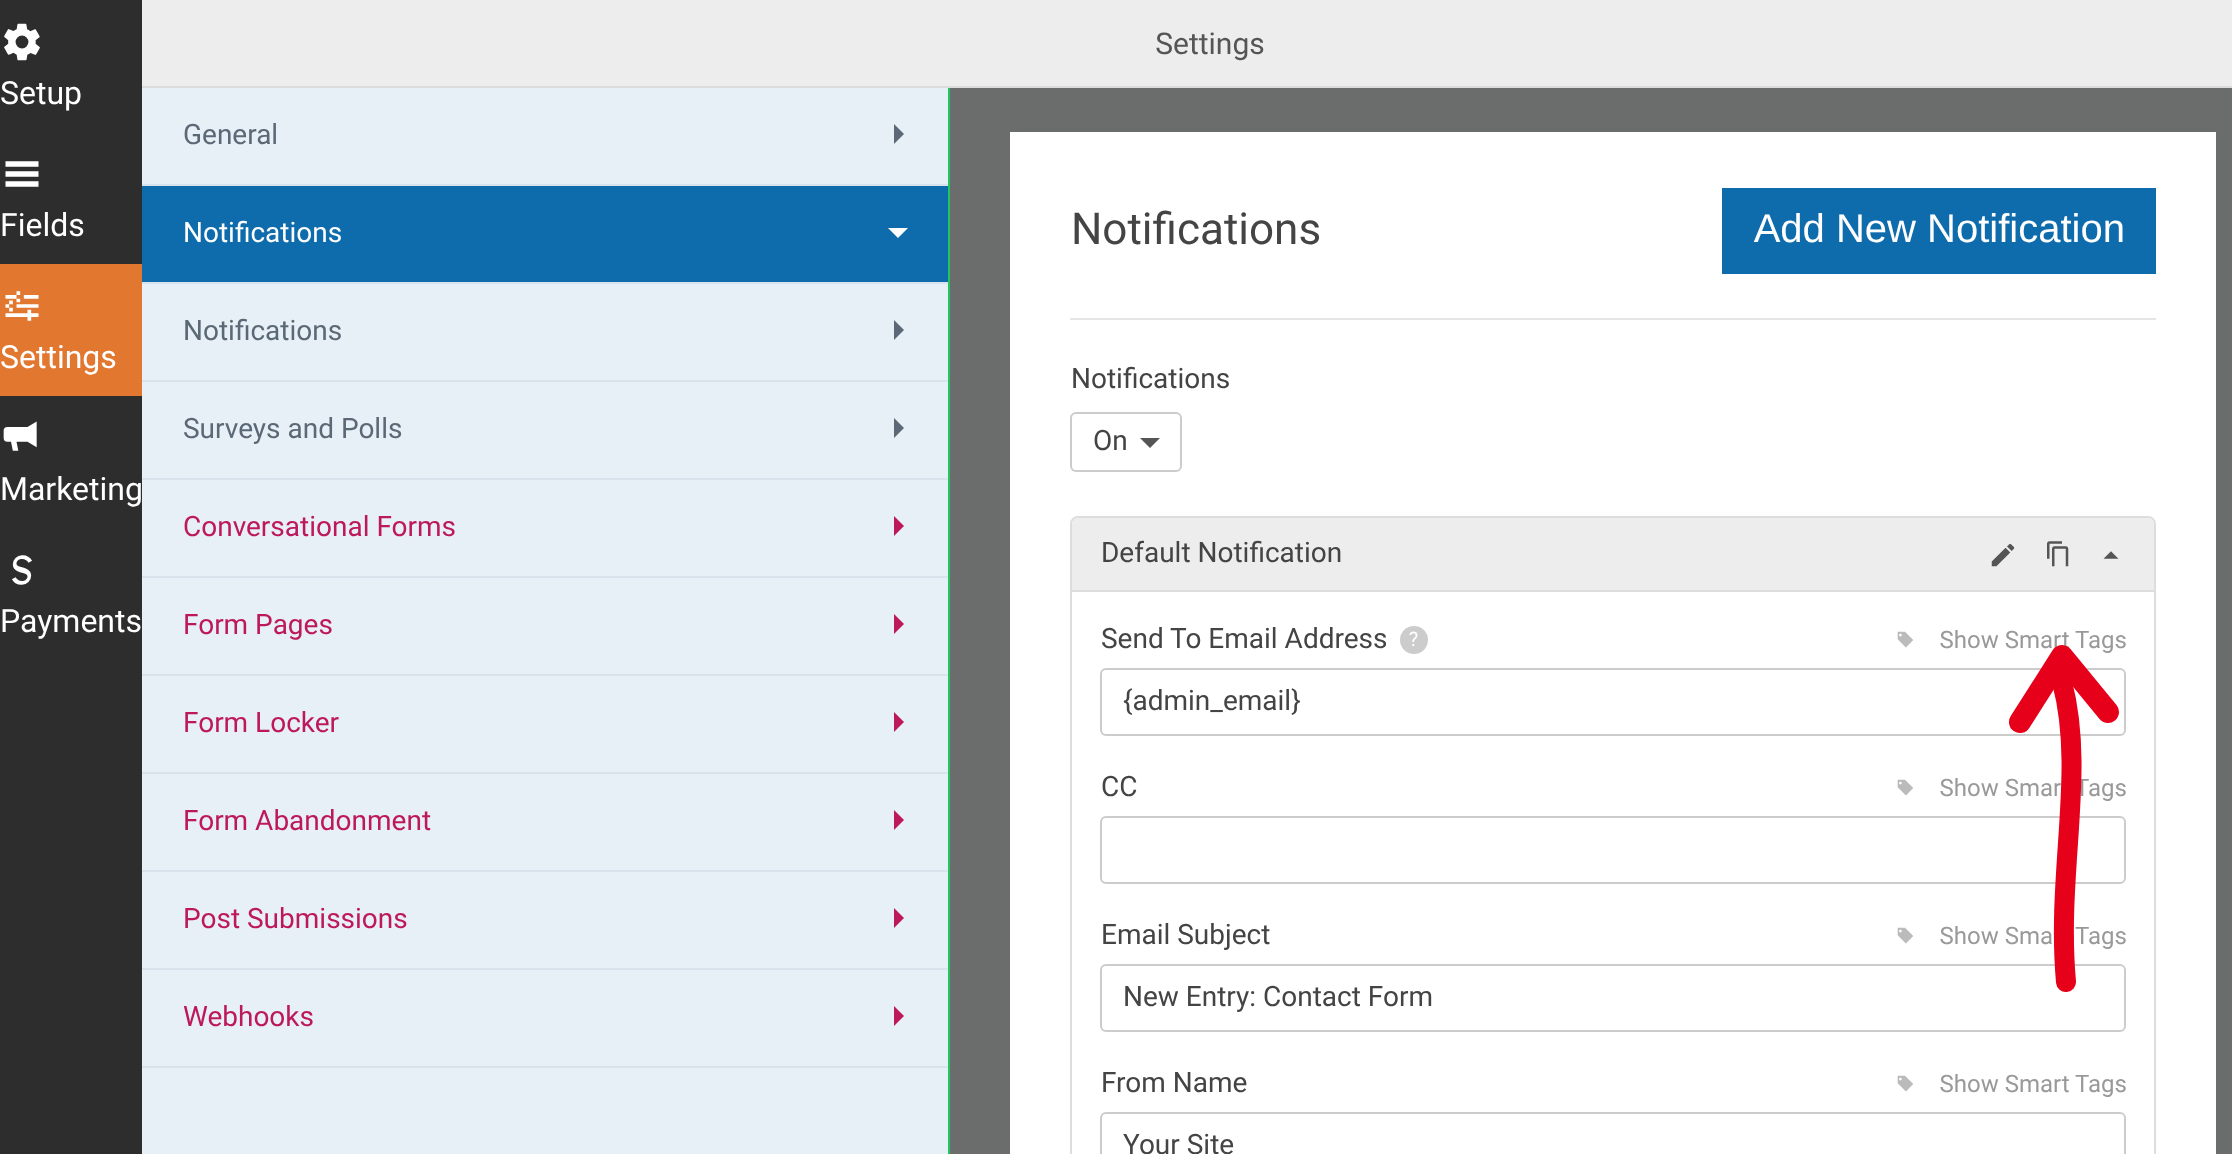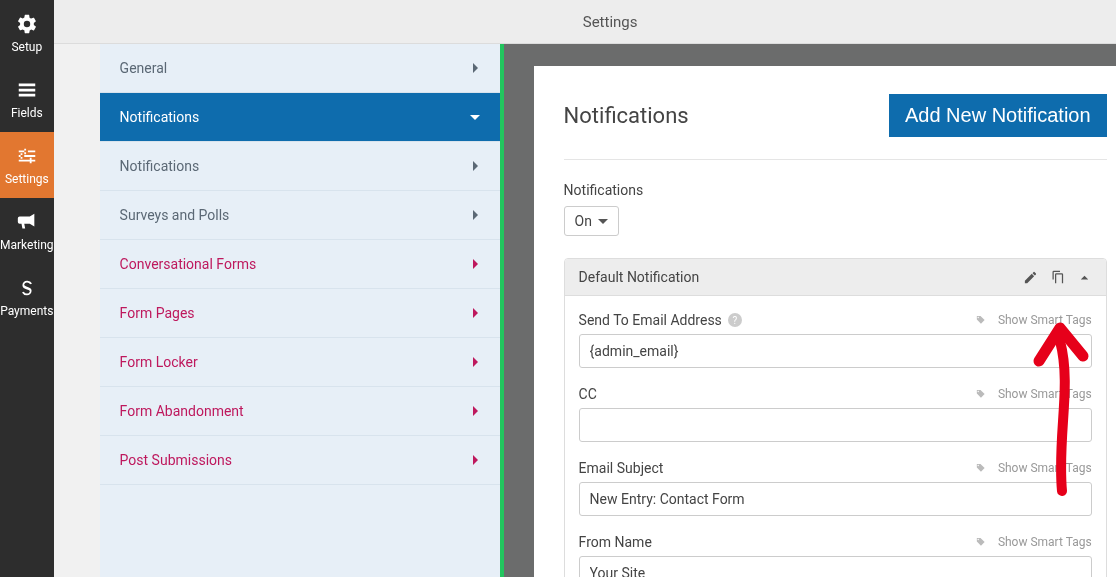--- a/index.html
+++ b/index.html
@@ -1,29 +1,29 @@
 <!DOCTYPE html>
 <html><head>
 <meta charset="utf-8">
 <style>
   * { box-sizing: border-box; margin: 0; padding: 0; }
   body { font-family: -apple-system, BlinkMacSystemFont, "Segoe UI", Roboto, Arial, sans-serif; font-size: 14px; color: #444; background: #f1f1f1; width: 1116px; height: 577px; overflow: hidden; }
   .app { display: flex; height: 577px; }
   
   .darkbar { width: 88px; background: #2d2d2d; display: flex; flex-direction: column; }
-  .darkbar .item { height: 66px; display: flex; flex-direction: column; align-items: center; justify-content: center; gap: 5px; color: #fff; font-size: 12px; cursor: pointer; }
+  .darkbar .item { height: 66px; display: flex; flex-direction: column; align-items: flex-start; justify-content: center; gap: 5px; color: #fff; font-size: 16px; cursor: pointer; }
   .darkbar .item.active { background: #e27730; }
   .darkbar .icon { width: 22px; height: 22px; display: flex; align-items: center; justify-content: center; }
   .darkbar svg { fill: #fff; width: 22px; height: 22px; }
   
   .right { flex: 1; display: flex; flex-direction: column; }
   .header { height: 44px; background: #ededed; border-bottom: 1px solid #dcdcdc; display: flex; align-items: center; justify-content: center; font-size: 15px; color: #555; }
   .columns { flex: 1; display: flex; overflow: hidden; }
   
-  .subnav { width: 404px; background: #e7eff7; display: flex; flex-direction: column; border-right: 4px solid #22c55e; margin-left: 46px; }
+  .subnav { width: 404px; background: #e7eff7; display: flex; flex-direction: column; border-right: 1px solid #22c55e; }
   .subnav .row { height: 49px; display: flex; align-items: center; justify-content: space-between; padding: 0 20px; border-bottom: 1px solid #d8e3ed; color: #5b6875; cursor: pointer; font-size: 14px; }
   .subnav .row.active { background: #0e6cad; color: #fff; }
   .subnav .row.muted { color: #be185d; }
   .subnav .chev { font-size: 13px; }
   .subnav .chev.down svg { transform: rotate(90deg); }
   .subnav svg { width: 10px; height: 10px; fill: currentColor; }
   
   .canvas { flex: 1; background: #6b6c6c; padding: 22px 30px; overflow: hidden; position: relative; }
   .panel { background: #fff; width: 603px; margin: 0 auto; padding: 28px 30px 40px; min-height: 600px; position: relative; }
   .panel-head { display: flex; align-items: center; justify-content: space-between; border-bottom: 1px solid #e5e5e5; padding-bottom: 22px; margin-bottom: 22px; }
@@ -151,20 +151,26 @@
           <span class="chev"><svg viewBox="0 0 10 10">
                 <path d="M3 0l5 5-5 5z"></path>
               </svg></span>
         </div>
         <div class="row muted">
           <span>Post Submissions</span>
           <span class="chev"><svg viewBox="0 0 10 10">
                 <path d="M3 0l5 5-5 5z"></path>
               </svg></span>
         </div>
+        <div class="row muted">
+          <span>Webhooks</span>
+          <span class="chev"><svg viewBox="0 0 10 10">
+                <path d="M3 0l5 5-5 5z"></path>
+              </svg></span>
+        </div>
       </div>
 
       <div class="canvas">
         <div class="panel">
           <div class="panel-head">
             <h1 class="panel-title">Notifications</h1>
             <button class="btn-primary">Add New Notification</button>
           </div>
 
           <div>

